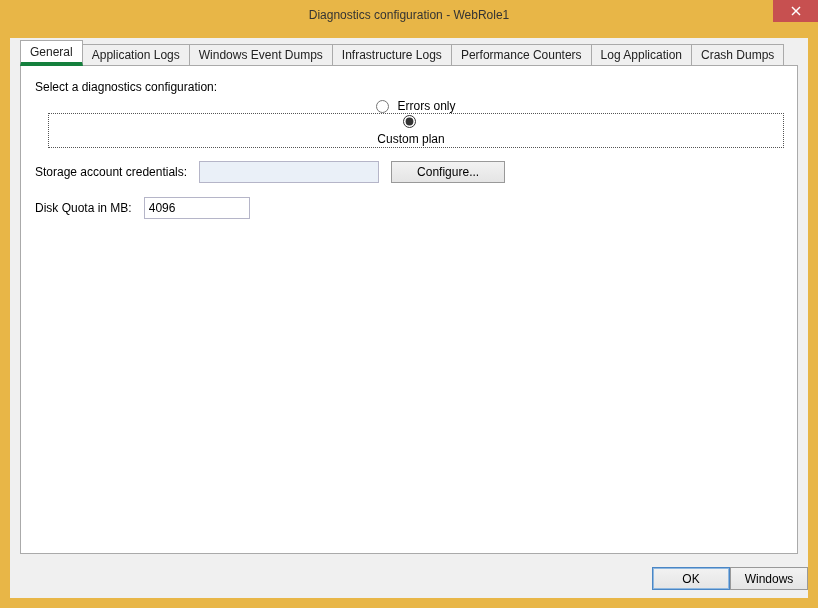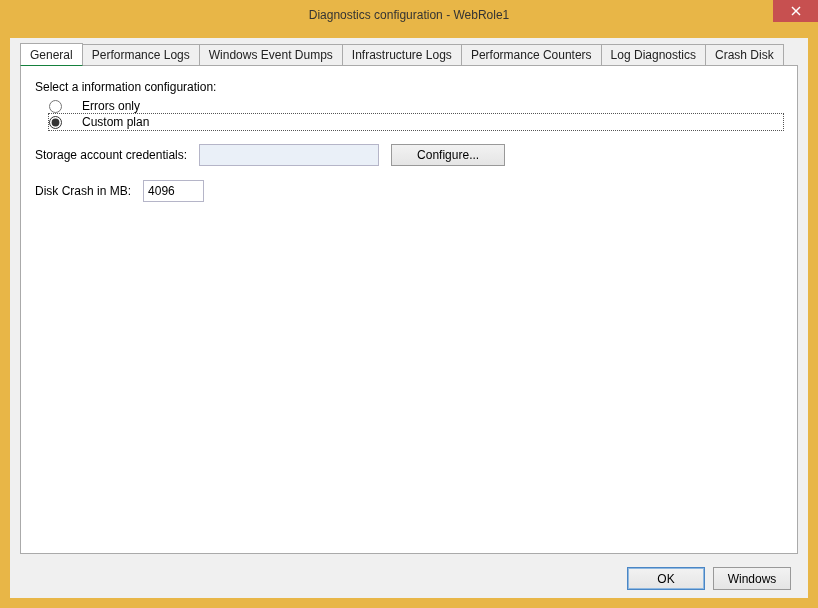--- a/index.html
+++ b/index.html
@@ -64,21 +64,21 @@
     border: 1px solid #aaa;
     background: #f0f0f0;
     font-size: 12px;
     color: #222;
     cursor: pointer;
     position: relative;
     margin-right: -1px;
   }
   .tab.active {
     background: #fff;
-    border-bottom: 1px solid #15803d;
+    border-bottom: 4px solid #15803d;
     z-index: 2;
     padding-top: 4px;
     margin-top: -2px;
   }
   .tabpage {
     position: absolute;
     left: 10px;
     right: 10px;
     top: 27px;
     bottom: 44px;
@@ -89,29 +89,31 @@
   .section-label {
     margin-bottom: 4px;
   }
   .radio-group {
     margin-left: 14px;
     margin-bottom: 2px;
   }
   .radio-row {
     display: flex;
     align-items: center;
-    gap: 16px;
+    gap: 4px;
     padding: 1px 0;
+    justify-content: center;
   }
   .radio-row.focus-rect {
     outline: 1px dotted #555;
     outline-offset: 0;
     width: 100%;
     padding-right: 10px;
     margin-right: -10px;
+    flex-direction: column;
   }
   .radio-row input[type=radio] {
     margin: 0 4px 0 0;
     accent-color: #333;
   }
   .form-row {
     display: flex;
     align-items: center;
     margin-top: 14px;
     gap: 12px;
@@ -126,34 +128,33 @@
   .btn {
     height: 22px;
     padding: 0 25px;
     background: linear-gradient(#f2f2f2,#e5e5e5);
     border: 1px solid #999;
     font-family: inherit;
     font-size: 12px;
     cursor: pointer;
   }
   .num-field {
-    width: 61px;
+    width: 106px;
     height: 22px;
     border: 1px solid #b5b5c8;
     background: #fff;
     font-family: inherit;
     font-size: 12px;
     padding: 0 4px;
   }
   .footer {
     position: absolute;
-    right: 17px;
+    right: 0;
     bottom: 8px;
     display: flex;
-    gap: 8px;
   }
   .footer .btn {
     width: 78px;
     height: 23px;
     padding: 0;
   }
   .footer .btn.default {
     border: 1px solid #4a86c5;
     box-shadow: 0 0 0 1px #8fb8e0 inset;
   }
@@ -174,51 +175,51 @@
             <line x1="9" y1="1" x2="1" y2="9"></line>
           </svg>
       </span>
     </div>
   </div>
 
   <div class="client">
 
     <div class="tabstrip">
       <div class="tab active">General</div>
-      <div class="tab">Performance Logs</div>
+      <div class="tab">Application Logs</div>
       <div class="tab">Windows Event Dumps</div>
       <div class="tab">Infrastructure Logs</div>
       <div class="tab">Performance Counters</div>
-      <div class="tab">Log Diagnostics</div>
-      <div class="tab">Crash Disk</div>
+      <div class="tab">Log Application</div>
+      <div class="tab">Crash Dumps</div>
     </div>
 
     <div class="tabpage">
 
-      <div class="section-label">Select a information configuration:</div>
+      <div class="section-label">Select a diagnostics configuration:</div>
 
       <div class="radio-group">
         <label class="radio-row">
           <input type="radio" name="cfg" style="">
           <span>Errors only</span>
         </label>
         <label class="radio-row focus-rect">
           <input type="radio" name="cfg" checked="" style="">
           <span>Custom plan</span>
         </label>
       </div>
 
       <div class="form-row">
         <span>Storage account credentials:</span>
         <div class="ro-field"></div>
         <button class="btn">Configure...</button>
       </div>
 
       <div class="form-row">
-        <span>Disk Crash in MB:</span>
+        <span>Disk Quota in MB:</span>
         <input class="num-field" type="text" value="4096" style="">
       </div>
 
     </div>
 
     <div class="footer">
       <button class="btn default">OK</button>
       <button class="btn">Windows</button>
     </div>
 

